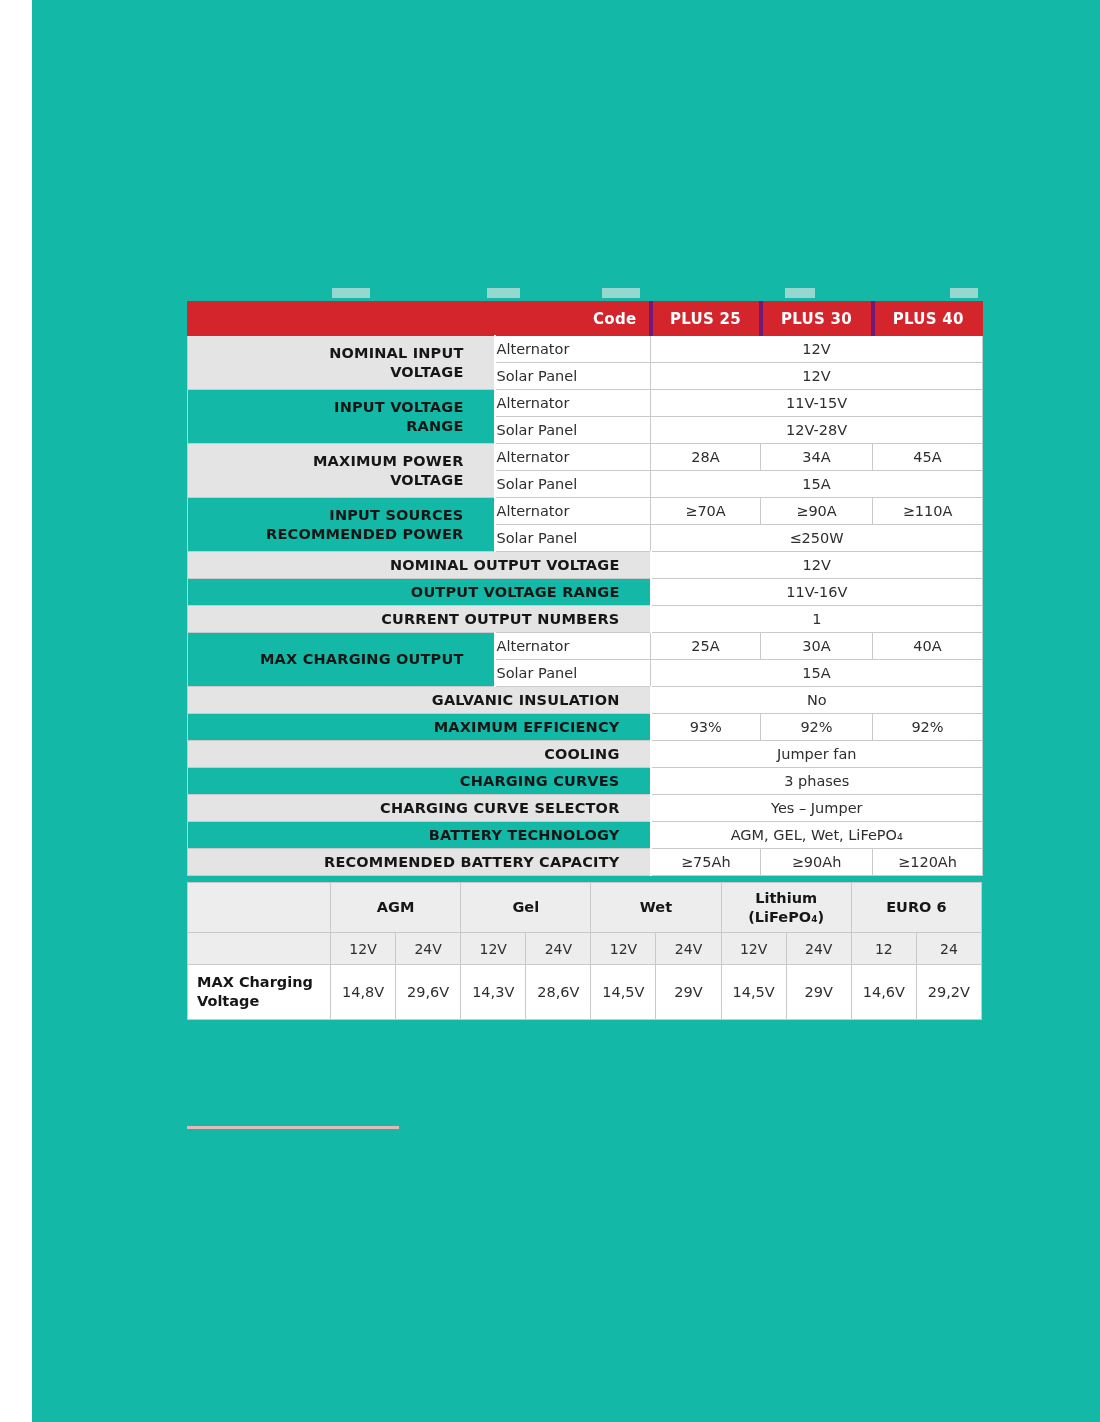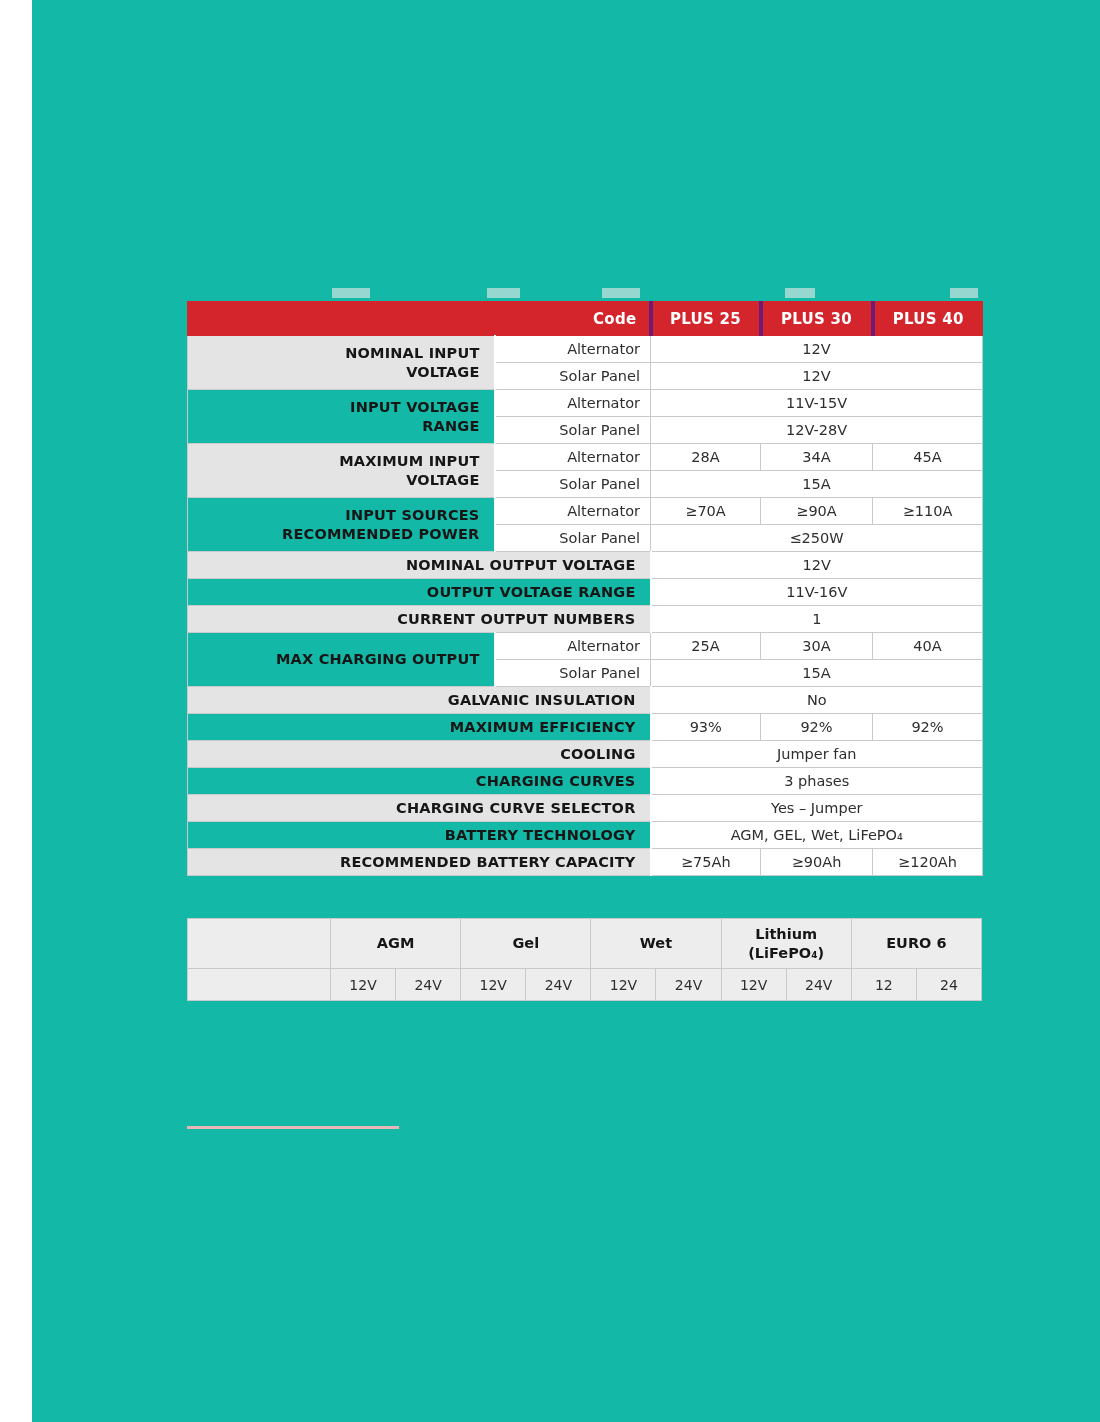--- a/index.html
+++ b/index.html
@@ -17,30 +17,30 @@
   .spec { position:absolute; left:155px; top:301px; width:795px; }
   .spec tbody tr { height:27px; }
   .spec .hdr { height:34px; }
   .spec .hdr th {
     background:#d4252c; color:#ffffff; border:1px solid #d4252c;
     font-size:15px; font-weight:bold; letter-spacing:.3px;
   }
   .spec .hdr th.prod { border-left:4px solid #701a75; text-align:center; }
   .spec .hdr th.code { text-align:right; padding-right:12px; }
   .lbl {
-    text-align:right; padding-right:14px; font-weight:bold; color:#161616;
+    text-align:right; padding-right:30px; font-weight:bold; color:#161616;
     font-size:14.5px; line-height:1.3; white-space:pre-line; letter-spacing:.2px;
     border-right:2px solid #ffffff;
   }
   .g { background:#e4e4e4; }
-  .sub { text-align:right; padding-right:10px; font-size:14.5px; color:#2e2e2e; background:#ffffff; }
+  .sub { text-align:left; padding-right:10px; font-size:14.5px; color:#2e2e2e; background:#ffffff; }
   .val { text-align:center; font-size:14.5px; color:#2e2e2e; background:#ffffff; }
 
   
-  .volt { position:absolute; left:155px; top:918px; width:795px; }
+  .volt { position:absolute; left:155px; top:882px; width:795px; }
   .volt .h1 { height:50px; }
   .volt .h2 { height:32px; }
   .volt .dr { height:55px; }
   .volt th.grp {
     background:#ededed; font-size:14.5px; font-weight:bold; color:#161616;
     text-align:center; white-space:pre-line; line-height:1.25;
   }
   .volt td.corner { background:#ededed; }
   .volt td.subh { background:#ededed; text-align:center; font-size:14px; color:#2e2e2e; }
   .volt td.rlbl {
@@ -96,21 +96,21 @@
 RANGE</td>
         <td class="sub">Alternator</td>
         <td class="val" colspan="3">11V-15V</td>
       </tr>
       <tr>
         <td class="sub">Solar Panel</td>
         <td class="val" colspan="3">12V-28V</td>
       </tr>
 
       <tr>
-        <td class="lbl g" rowspan="2">MAXIMUM INPUT
+        <td class="lbl g" rowspan="2">MAXIMUM POWER
 VOLTAGE</td>
         <td class="sub">Alternator</td>
         <td class="val">28A</td>
         <td class="val">34A</td>
         <td class="val">45A</td>
       </tr>
       <tr>
         <td class="sub">Solar Panel</td>
         <td class="val" colspan="3">15A</td>
       </tr>
@@ -226,17 +226,31 @@
         <td class="subh">24V</td>
         <td class="subh">12V</td>
         <td class="subh">24V</td>
         <td class="subh">12V</td>
         <td class="subh">24V</td>
         <td class="subh">12V</td>
         <td class="subh">24V</td>
         <td class="subh">12</td>
         <td class="subh">24</td>
       </tr>
+      <tr class="dr">
+        <td class="rlbl">MAX Charging
+Voltage</td>
+        <td class="v">14,8V</td>
+        <td class="v">29,6V</td>
+        <td class="v">14,3V</td>
+        <td class="v">28,6V</td>
+        <td class="v">14,5V</td>
+        <td class="v">29V</td>
+        <td class="v">14,5V</td>
+        <td class="v">29V</td>
+        <td class="v">14,6V</td>
+        <td class="v">29,2V</td>
+      </tr>
     </tbody>
   </table>
 
   <div class="pink-line"></div>
 </div>
 
 </body></html>

